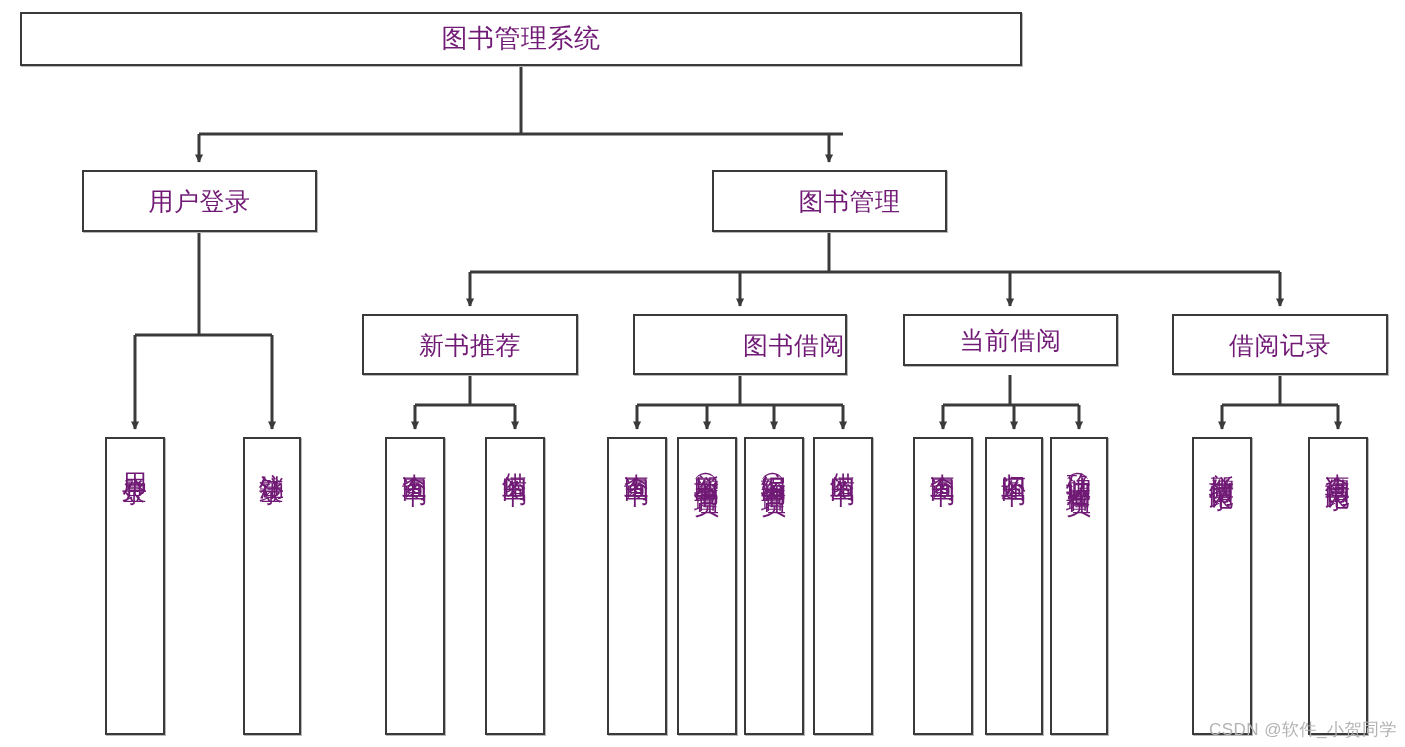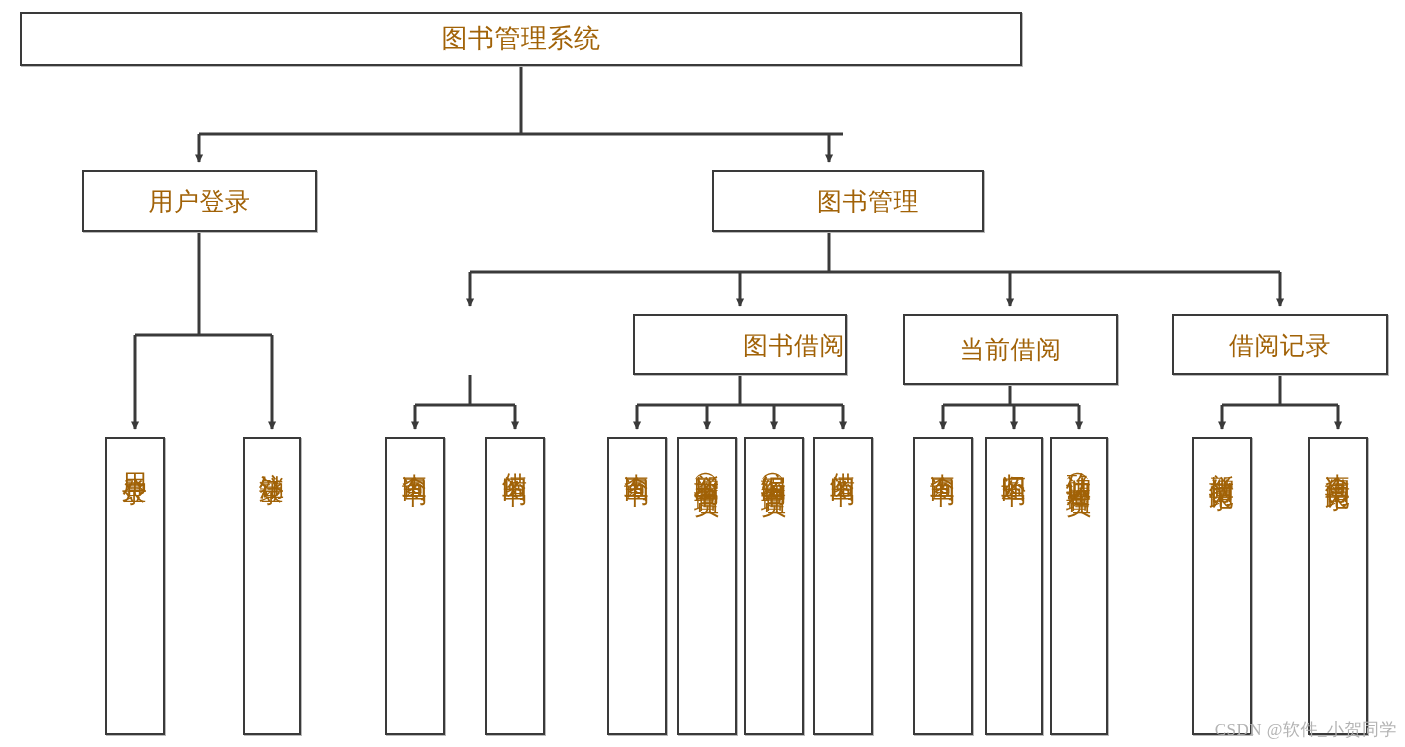--- a/index.html
+++ b/index.html
@@ -16,21 +16,21 @@
 
   .node{
     position:absolute;
     box-sizing:border-box;
     background:#ffffff;
     border:2px solid #3a3a3a;
     box-shadow:1px 1px 0 #b9b9b9;
     display:flex;
     align-items:center;
     justify-content:center;
-    color:#a16207;
+    color:#701a75;
   }
   .node .label{
     display:block;
     line-height:1.12;
     letter-spacing:0.5px;
     white-space:nowrap;
   }
   .node.horizontal .label{font-size:25px;}
   .node.root .label{font-size:26px;}
 
@@ -49,21 +49,21 @@
     white-space:nowrap;
   }
 
   .watermark{
     position:absolute;
     right:8px;bottom:6px;
     font-size:17px;
     color:#b3b3b3;
     letter-spacing:0.5px;
     white-space:nowrap;
-    font-family:Liberation Serif, serif;
+    font-family:Liberation Sans, sans-serif;
   }
 </style>
 </head>
 <body>
 
 <div id="diagram">
 
   <svg class="connectors" viewBox="0 0 1405 747" xmlns="http://www.w3.org/2000/svg">
     <defs>
       <marker id="arrow" markerWidth="9" markerHeight="9" refX="4.5" refY="7.6" orient="0" markerUnits="userSpaceOnUse">
@@ -114,28 +114,31 @@
     </g>
   </svg>
 
   <div class="node horizontal root" style="left:20px;top:12px;width:1002px;height:54px;">
     <span class="label">图书管理系统</span>
   </div>
 
   <div class="node horizontal" style="left:82px;top:170px;width:235px;height:62px;">
     <span class="label">用户登录</span>
   </div>
-  <div class="node horizontal" style="left:712px;top:170px;width:272px;height:62px;padding-left:40px;">
+  <div class="node horizontal" style="left:712px;top:170px;width:235px;height:62px;padding-left:40px;">
     <span class="label">图书管理</span>
   </div>
 
+  <div class="node horizontal" style="left:362px;top:314px;width:216px;height:61px;">
+    <span class="label">新书推荐</span>
+  </div>
   <div class="node horizontal" style="left:633px;top:314px;width:214px;height:61px;justify-content:flex-end;">
     <span class="label">图书借阅</span>
   </div>
-  <div class="node horizontal" style="left:903px;top:314px;width:215px;height:71px;font-family:Liberation Serif, serif;">
+  <div class="node horizontal" style="left:903px;top:314px;width:215px;height:52px;">
     <span class="label">当前借阅</span>
   </div>
   <div class="node horizontal" style="left:1172px;top:314px;width:216px;height:61px;align-items:center;">
     <span class="label">借阅记录</span>
   </div>
 
   <div class="node vertical" style="left:105px;top:437px;width:60px;height:298px;">
     <span class="label">用户登录</span>
   </div>
   <div class="node vertical" style="left:243px;top:437px;width:58px;height:298px;">

